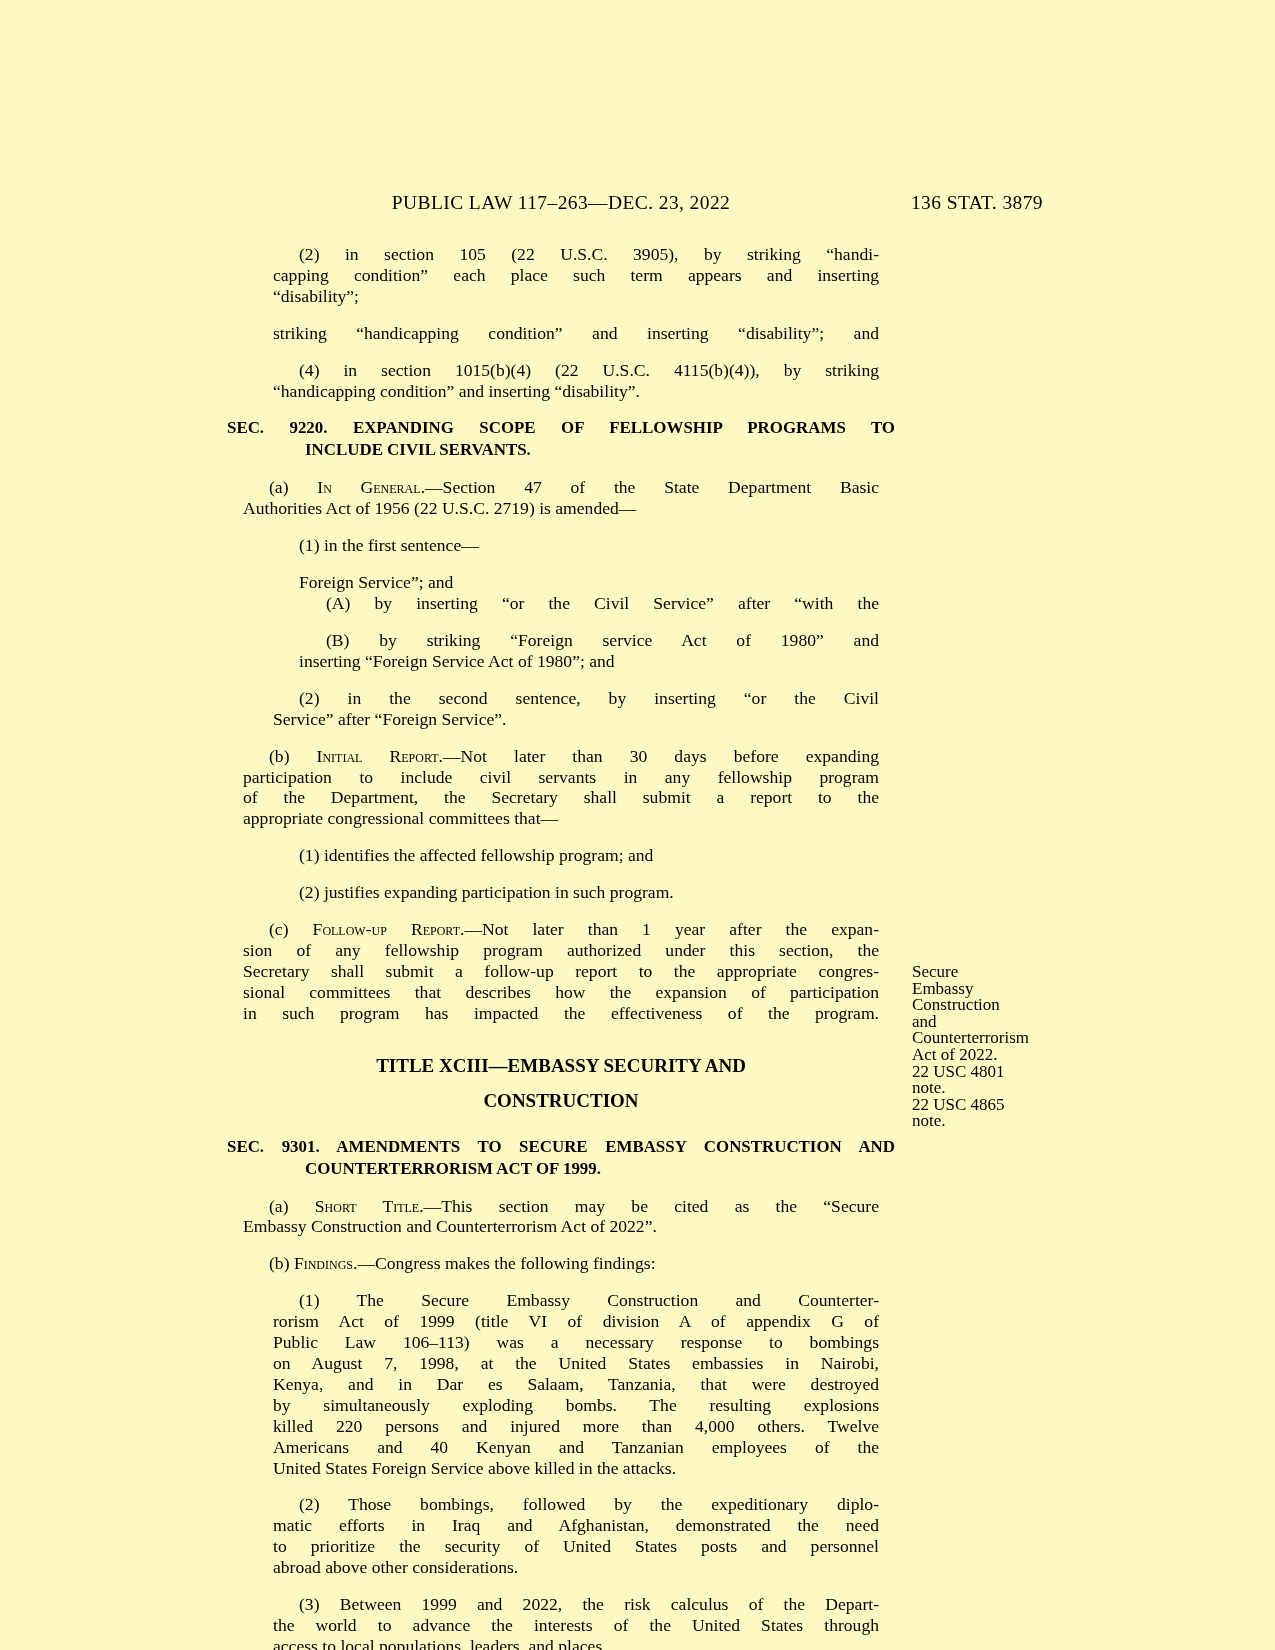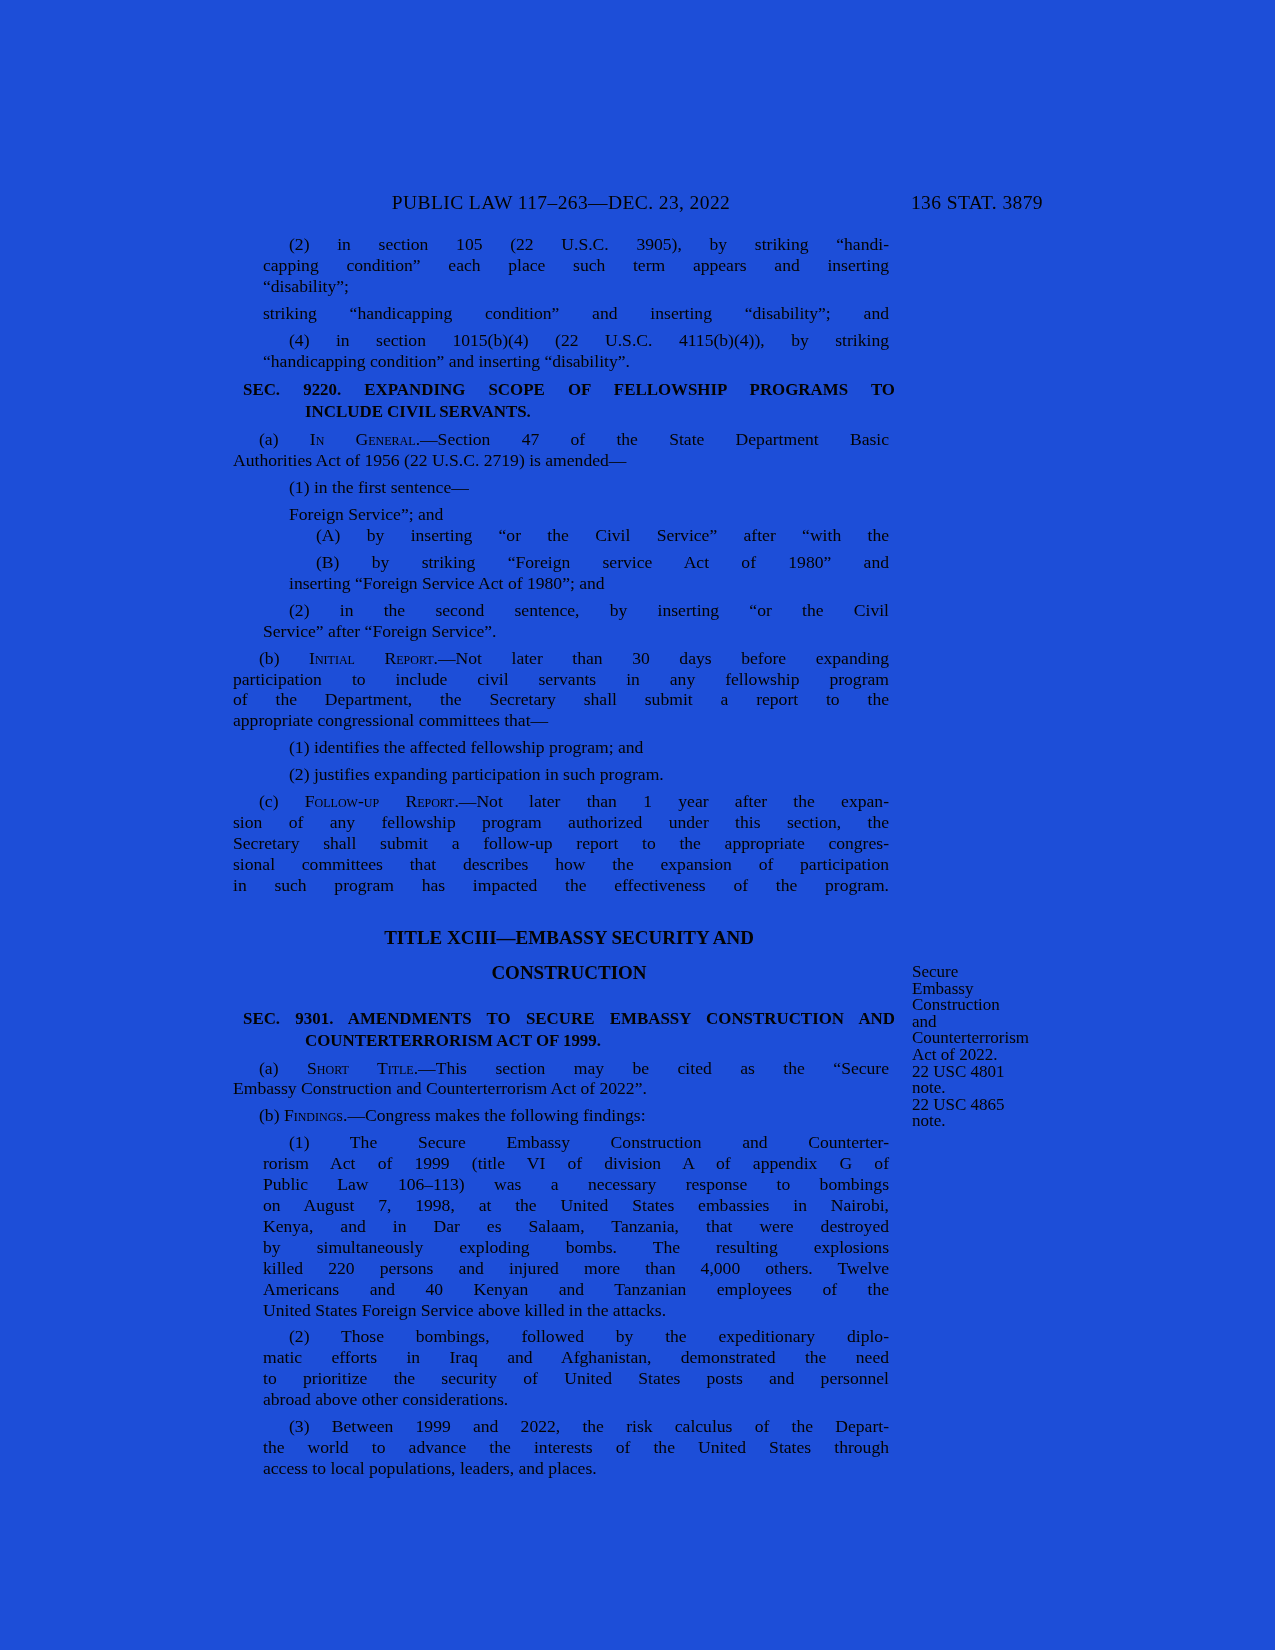--- a/index.html
+++ b/index.html
@@ -1,20 +1,20 @@
 <!DOCTYPE html>
 <html><head>
 <meta charset="utf-8">
 <style>
   html, body { margin: 0; padding: 0; background: #e8e8e8; }
   .page {
     position: relative;
     width: 1275px;
     height: 1650px;
-    background: #1d4ed8;
+    background: #fef9c3;
     font-family: "Liberation Serif", "DejaVu Serif", serif;
     color: #030303;
     overflow: hidden;
     margin: 0 auto;
   }
   
   .running-header {
     position: absolute;
     left: 227px;
     top: 192px;
@@ -36,34 +36,34 @@
   }
   
   .column {
     position: absolute;
     left: 227px;
     top: 228px;
     width: 668px;
     font-size: 17.6px;
     line-height: 20.9px;
   }
-  .blk { margin: 6px; }
+  .blk { margin: 16px; }
   .ln { min-height: 20.9px; }
   
   .a-j { text-align: justify; text-align-last: justify; }
   .a-l { text-align: left; text-align-last: left; }
   .a-c { text-align: center; text-align-last: center; }
   
   .l0  { margin-left: 0; }
   .l0i { margin-left: 0; text-indent: 26px; }
   .l1  { margin-left: 30px; }
   .l1i { margin-left: 30px; text-indent: 26px; }
   .l2  { margin-left: 56px; }
   .l2i { margin-left: 56px; text-indent: 27px; }
-  .h0  { margin-left: 16px; }
+  .h0  { margin-left: 0; }
   .h1  { margin-left: 78px; }
   
   .sec {
     font-weight: 700;
     font-size: 16.9px;
     line-height: 22px;
     margin: 8px 0 3px 0;
   }
   .sec .ln { min-height: 22px; }
   .title {

